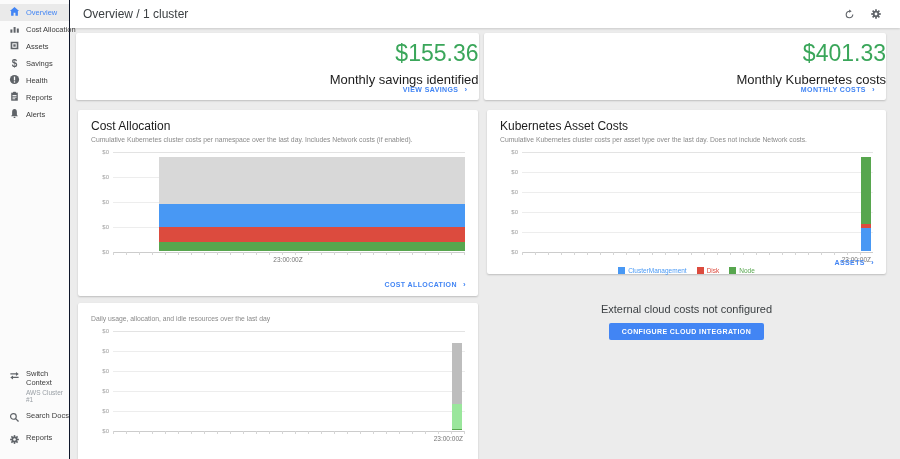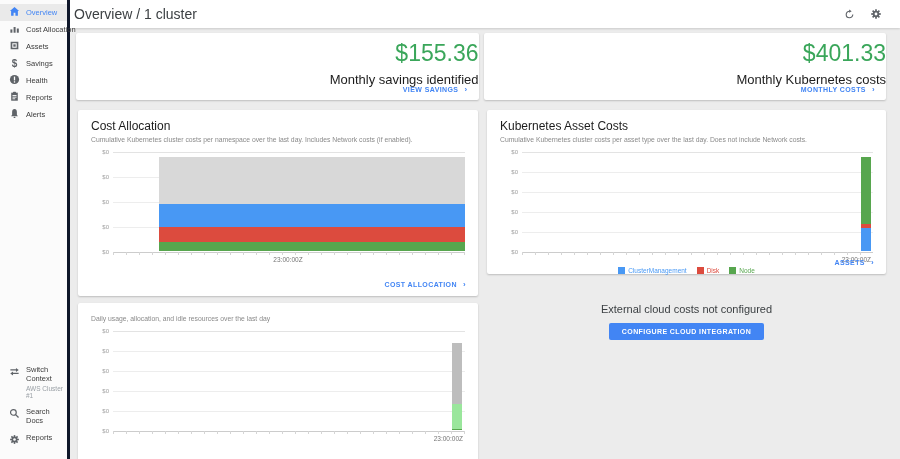--- a/index.html
+++ b/index.html
@@ -6,21 +6,21 @@
   html, body { width: 900px; height: 459px; overflow: hidden; }
   body {
     font-family: "Liberation Sans", sans-serif;
     background: #ececec;
     position: relative;
     color: #212121;
   }
   
   .sidebar {
     position: absolute; left: 0; top: 0; width: 70px; height: 459px;
-    background: #fbfbfb; border-right: 3px solid #0f172a;
+    background: #fbfbfb; border-right: 1px solid #0f172a;
     display: flex; flex-direction: column; z-index: 10;
   }
   .nav { padding-top: 4px; }
   .nav-item {
     display: flex; align-items: center; height: 17px; padding-left: 9px;
     gap: 6px; font-size: 7.5px; color: #3c3c3c; cursor: pointer; white-space: nowrap;
   }
   .nav-item svg { fill: #5f6368; flex: 0 0 auto; }
   .nav-item .glyph-icon { color: #5f6368; font-size: 10px; width: 11px; text-align: center; font-weight: bold; }
   .nav-item.active { background: #eaeaea; color: #4285f4; }
@@ -31,21 +31,21 @@
     font-size: 7.5px; color: #3c3c3c; cursor: pointer;
   }
   .footer-item svg { flex: 0 0 auto; margin-top: 1px; }
   .context-sub { font-size: 6.5px; color: #9aa0a6; margin-top: 2.5px; }
   
   .topbar {
     position: absolute; left: 70px; top: 0; width: 830px; height: 28px;
     background: #ffffff; box-shadow: 0 1px 2px rgba(0,0,0,.14);
     display: flex; align-items: center; z-index: 5;
   }
-  .breadcrumb { margin-left: 4px; font-size: 14px; color: #3c4043; }
+  .breadcrumb { margin-left: 13px; font-size: 12px; color: #3c4043; }
   .topbar-icons { margin-left: auto; margin-right: 18px; display: flex; gap: 15px; align-items: center; }
   .icon-btn { cursor: pointer; display: flex; }
   
   .content { position: absolute; left: 70px; top: 28px; width: 830px; height: 431px; overflow: hidden; }
   .cards-row { display: flex; gap: 5px; margin: 5px 14px 0 6px; }
   .stat-card {
     flex: 1; background: #fff; border-radius: 2px; box-shadow: 0 1px 2px rgba(0,0,0,.2);
     height: 67px; position: relative; display: flex; flex-direction: column; align-items: flex-end;
   }
   .stat-value { font-size: 23px; margin-top: 7px; }

